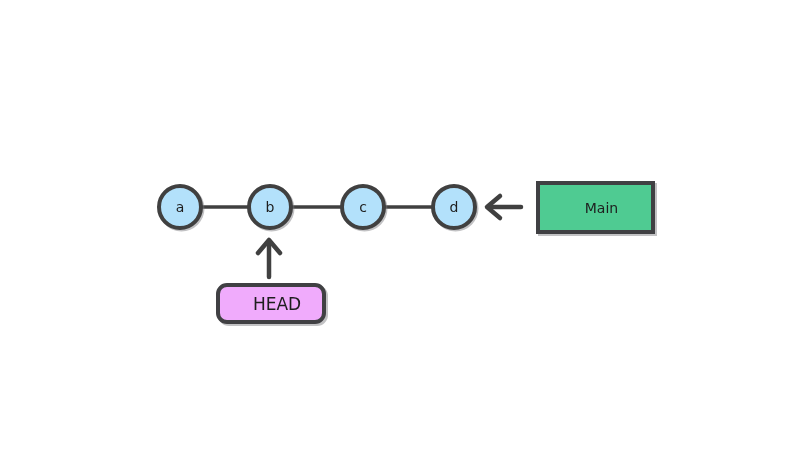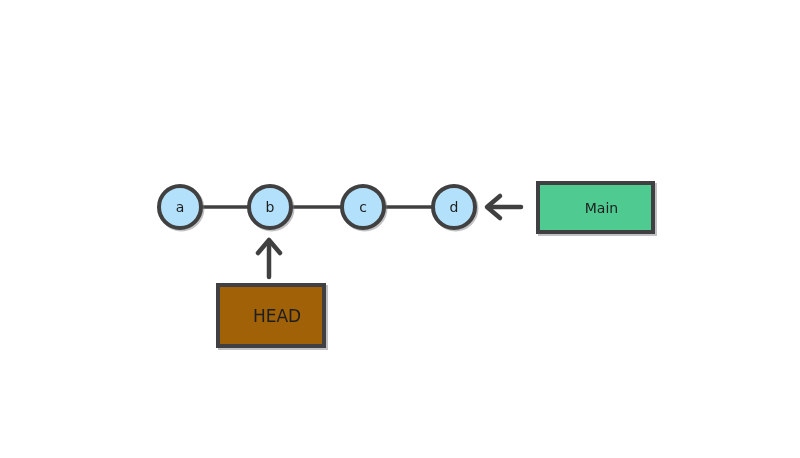--- a/index.html
+++ b/index.html
@@ -43,23 +43,24 @@
     padding-left: 12px;
   }
   #main-box {
     left: 536px; top: 181px;
     width: 119px; height: 53px;
     background: #4fcb92;
     font-size: 14px;
   }
   #head-box {
     left: 216px; top: 283px;
-    width: 110px; height: 65px;
-    background: #a16207;
+    width: 110px; height: 41px;
+    background: #f0abfc;
     font-size: 17px;
+    border-radius: 11px;
   }
 </style>
 </head>
 <body>
 
 <div id="canvas">
 
   <svg id="wires" viewBox="0 0 800 458" xmlns="http://www.w3.org/2000/svg">
 
     <line x1="180" y1="207" x2="454" y2="207" stroke="#404040" stroke-width="3.5"></line>

